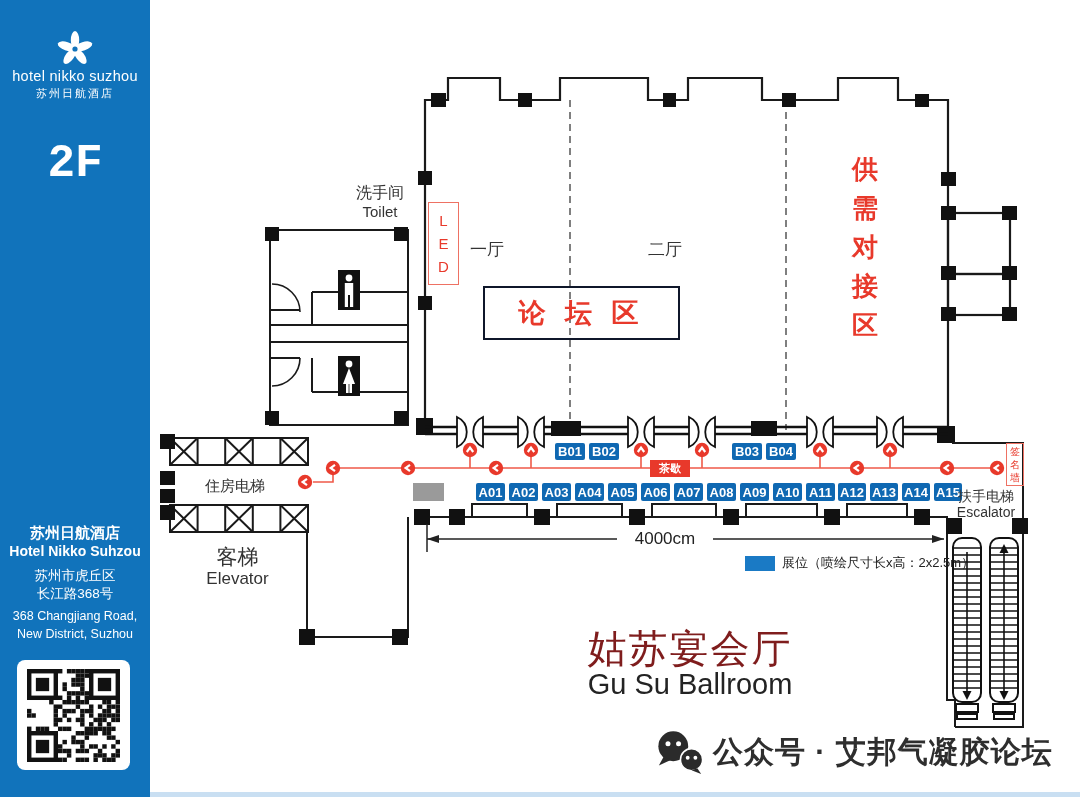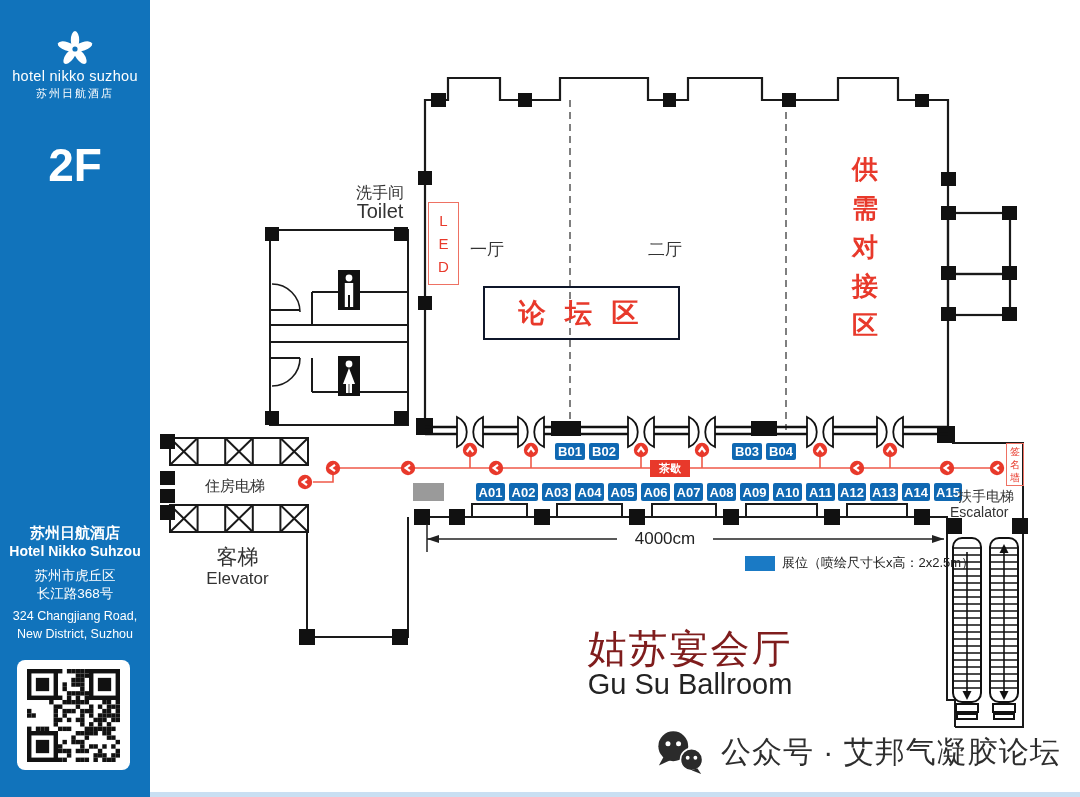--- a/index.html
+++ b/index.html
@@ -3,21 +3,21 @@
 <meta charset="utf-8">
 <style>
   html,body{margin:0;padding:0;background:#fff;}
   #page{position:relative;width:1080px;height:797px;background:#fff;overflow:hidden;
         font-family:"Liberation Sans","DejaVu Sans",sans-serif;}
   .abs{position:absolute;}
   
   #sidebar{position:absolute;left:0;top:0;width:150px;height:797px;background:#1173bb;color:#fff;}
   .sb-brand{position:absolute;top:68px;left:0;width:150px;text-align:center;font-size:14.5px;letter-spacing:.3px;}
   .sb-brand-cn{position:absolute;top:86px;left:0;width:150px;text-align:center;font-size:11px;font-family:"Liberation Serif","DejaVu Serif",serif;letter-spacing:2px;}
-  .sb-floor{position:absolute;top:138px;left:0;width:150px;text-align:center;font-size:46px;font-weight:bold;}
+  .sb-floor{position:absolute;top:138px;left:0;width:150px;text-align:center;font-size:46px;font-weight:bold;font-family:Liberation Mono, monospace;}
   .sb-addr{position:absolute;top:524px;left:0;width:150px;text-align:center;line-height:18px;}
   .sb-addr .b{font-weight:bold;font-size:15px;}
   .sb-addr .n{font-size:13.5px;}
   .sb-addr .s{font-size:12.5px;}
   #qrbox{position:absolute;left:17px;top:660px;width:113px;height:110px;background:#fff;border-radius:8px;
          display:flex;align-items:center;justify-content:center;}
   
   .lbl{position:absolute;color:#333;}
   .red{color:#e8392b;}
   .pre{white-space:pre;text-align:center;}
@@ -35,21 +35,21 @@
   #signwall{position:absolute;left:1006px;top:443px;width:16px;height:41px;border:1px solid #ee7163;
             font-size:10px;line-height:13px;display:flex;align-items:center;justify-content:center;}
   #dimlabel{position:absolute;left:617px;top:528px;width:96px;height:22px;background:#fff;color:#222;
             font-size:17px;display:flex;align-items:center;justify-content:center;}
   #legend{position:absolute;left:745px;top:554px;display:flex;align-items:center;}
   #legend .sw{width:30px;height:15px;background:#1a7ac5;margin-right:7px;}
   #legend .tx{font-size:13px;color:#222;}
   #title-cn{position:absolute;left:540px;top:622px;width:300px;text-align:center;font-size:39px;color:#7f1d1d;letter-spacing:2px;}
   #title-en{position:absolute;left:540px;top:668px;width:300px;text-align:center;font-size:29px;color:#232323;}
   #wm{position:absolute;left:655px;top:728px;display:flex;align-items:center;}
-  #wm .tx{font-size:30px;font-weight:normal;color:#2e2e2e;margin-left:16px;letter-spacing:1px;text-shadow:0 0 3px #fff;}
+  #wm .tx{font-size:30px;font-weight:bold;color:#2e2e2e;margin-left:8px;letter-spacing:1px;text-shadow:0 0 3px #fff;}
   #bstrip{position:absolute;left:150px;top:792px;width:930px;height:5px;background:#c9dff2;}
   .gray-rect{position:absolute;left:413px;top:483px;width:31px;height:18px;background:#9a9a9a;}
 </style>
 </head>
 <body>
 
 <div id="page">
 
   <svg class="abs" width="1080" height="797" viewBox="0 0 1080 797" style="left:0;top:0">
     <defs>
@@ -239,21 +239,21 @@
       </g>
     </svg>
     <div class="sb-brand">hotel nikko suzhou</div>
     <div class="sb-brand-cn">苏州日航酒店</div>
     <div class="sb-floor">2F</div>
     <div class="sb-addr">
       <div class="b">苏州日航酒店</div>
       <div class="b" style="font-size:14px">Hotel Nikko Suhzou</div>
       <div class="n" style="margin-top:7px">苏州市虎丘区</div>
       <div class="n">长江路368号</div>
-      <div class="s" style="margin-top:4px">324 Changjiang Road,</div>
+      <div class="s" style="margin-top:4px">368 Changjiang Road,</div>
       <div class="s">New District, Suzhou</div>
     </div>
     <div id="qrbox">
       <svg id="qr-svg" width="93" height="93" viewBox="0 0 97 97">
           <rect x="32.3" y="0.0" width="4.62" height="4.62" fill="#111"></rect>
           <rect x="41.6" y="0.0" width="4.62" height="4.62" fill="#111"></rect>
           <rect x="46.2" y="0.0" width="4.62" height="4.62" fill="#111"></rect>
           <rect x="50.8" y="0.0" width="4.62" height="4.62" fill="#111"></rect>
           <rect x="55.4" y="0.0" width="4.62" height="4.62" fill="#111"></rect>
           <rect x="60.1" y="0.0" width="4.62" height="4.62" fill="#111"></rect>
@@ -400,21 +400,21 @@
           <rect x="73.92" y="9.24" width="13.86" height="13.86" fill="#111"></rect>
           <rect x="0" y="64.68" width="32.34" height="32.34" fill="#111"></rect>
           <rect x="4.62" y="69.3" width="23.1" height="23.1" fill="#fff"></rect>
           <rect x="9.24" y="73.92" width="13.86" height="13.86" fill="#111"></rect>
         </svg>
     </div>
   </div>
 
   <div class="lbl" style="left:330px;top:183px;width:100px;text-align:center;font-size:16px;line-height:19px">
     <div>洗手间</div>
-    <div style="font-size:20px">Toilet</div>
+    <div style="font-size:15px">Toilet</div>
   </div>
 
   <div id="ledbox" class="red pre">L
 E
 D</div>
 
   <div class="lbl" style="left:470px;top:238px;font-size:17px">一厅</div>
   <div class="lbl" style="left:648px;top:238px;font-size:17px">二厅</div>
 
   <div id="forumbox" class="red">论 坛 区</div>
@@ -449,21 +449,21 @@
   <div class="badge ab" style="left:810px;width:28px">A12</div>
   <div class="badge ab" style="left:842px;width:28px">A13</div>
   <div class="badge ab" style="left:874px;width:28px">A14</div>
   <div class="badge ab" style="left:906px;width:28px">A15</div>
 
   <div class="lbl" style="left:205px;top:477px;font-size:15px">住房电梯</div>
   <div class="lbl" style="left:180px;top:543px;width:115px;text-align:center;font-size:21px">客梯</div>
   <div class="lbl" style="left:180px;top:569px;width:115px;text-align:center;font-size:17px">Elevator</div>
 
   <div class="lbl" style="left:950px;top:488px;width:72px;text-align:center;font-size:14px">扶手电梯</div>
-  <div class="lbl" style="left:950px;top:504px;width:72px;font-size:14px">Escalator</div>
+  <div class="lbl" style="left:950px;top:504px;width:72px;text-align:center;font-size:14px">Escalator</div>
 
   <div id="dimlabel">4000cm</div>
   <div id="legend">
     <div class="sw"></div>
     <div class="tx">展位（喷绘尺寸长x高：2x2.5m）</div>
   </div>
 
   <div id="title-cn">姑苏宴会厅</div>
   <div id="title-en">Gu Su Ballroom</div>
 

